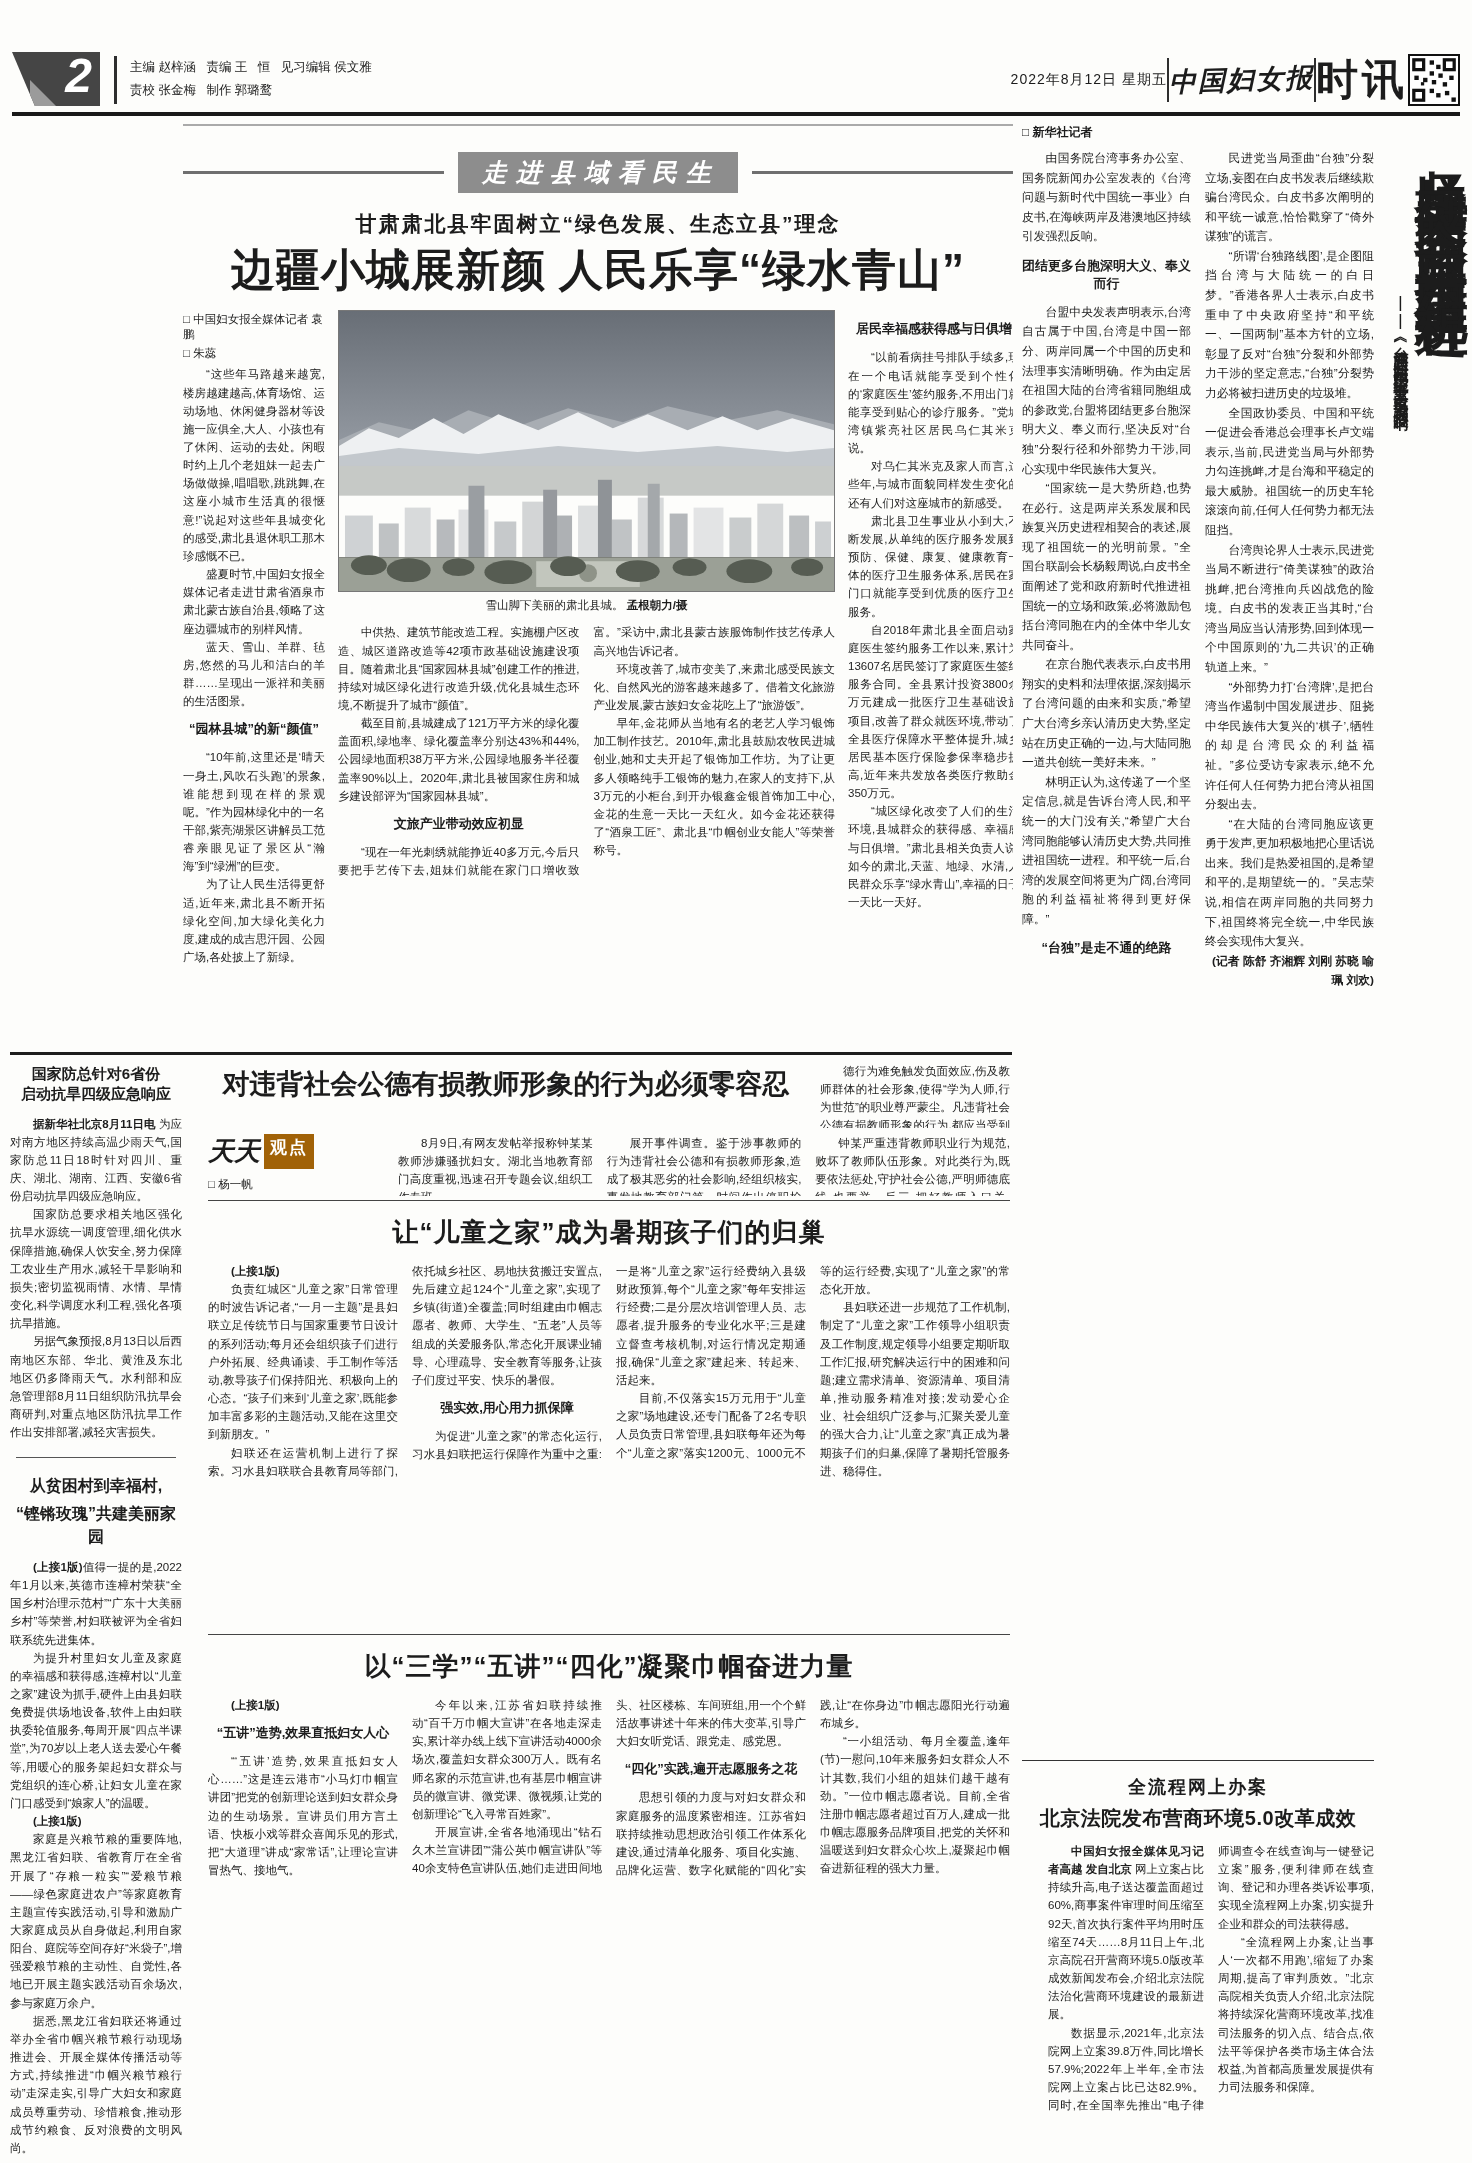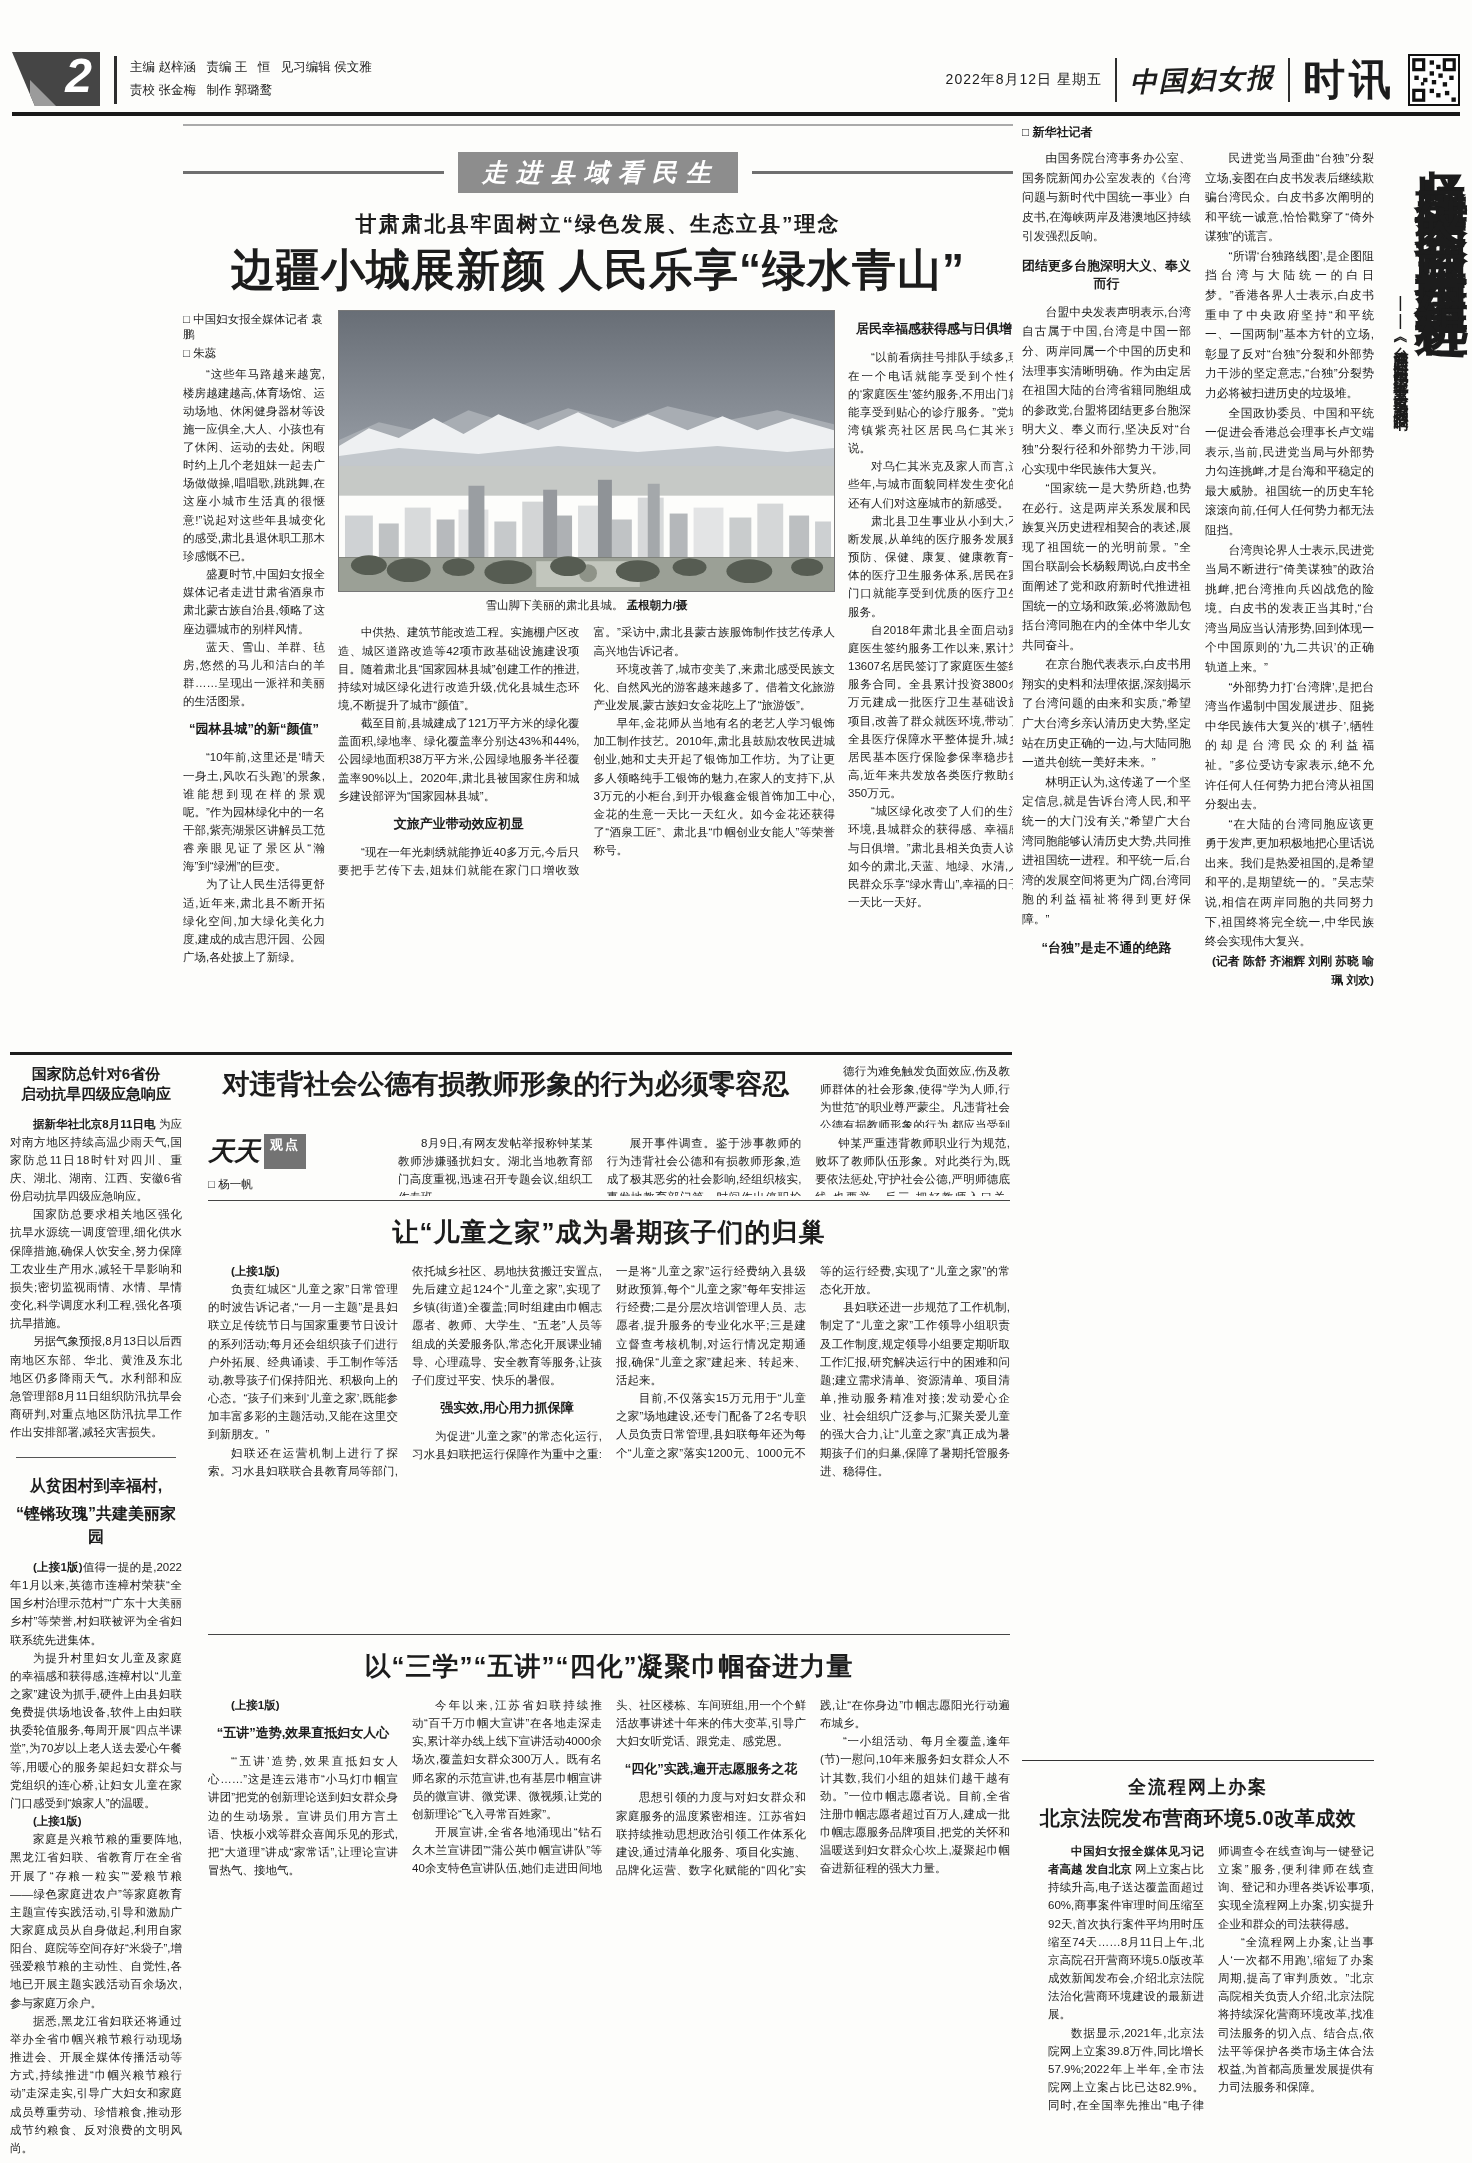--- a/index.html
+++ b/index.html
@@ -16,21 +16,21 @@
 
   
   #header{position:absolute;left:12px;top:50px;width:1448px;height:60px;}
   .pn-flag{position:absolute;left:0;top:2px;width:88px;height:54px;background:#454545;
     clip-path:polygon(0 0,100% 0,100% 100%,26% 100%);}
   .pn-flag:before{content:"";position:absolute;left:18px;bottom:0;border-left:26px solid #9b9b9b;
     border-top:26px solid transparent;}
   .pn-num{position:absolute;right:8px;top:-4px;color:#fff;font-size:48px;font-weight:900;font-style:italic;}
   .hdr-divider{position:absolute;left:102px;top:6px;width:3px;height:48px;background:#2e2e2e;}
   .credits{position:absolute;left:118px;top:6px;font-size:12.5px;line-height:1.85;color:#222;white-space:pre;}
-  .hdr-right{position:absolute;right:0;top:0;height:60px;display:flex;align-items:center;gap:13px;}
+  .hdr-right{position:absolute;right:0;top:0;height:60px;display:flex;align-items:center;gap:0;}
   .hdr-date{font-size:14px;letter-spacing:1px;}
   .vbar{width:2px;height:44px;background:#2e2e2e;}
   .masthead{font-family:"Liberation Serif","DejaVu Serif",serif;font-style:italic;font-weight:bold;
     font-size:27px;transform:rotate(-2deg);letter-spacing:2px;}
   .section-title{font-size:42px;font-weight:900;letter-spacing:4px;}
   #header-rule{position:absolute;left:12px;top:112px;width:1448px;height:4px;background:#191919;}
 
   
   #lead{position:absolute;left:183px;top:124px;width:830px;height:928px;border-top:2px solid #aaa;}
   .banner-row{display:flex;align-items:center;gap:14px;margin-top:26px;}
@@ -62,21 +62,21 @@
 
   
   #opinion{position:absolute;left:208px;top:1062px;width:802px;height:136px;overflow:hidden;}
   .op-top{display:flex;gap:16px;}
   .op-headline{width:596px;flex:none;font-size:27px;font-weight:900;text-align:center;line-height:1.2;padding-top:6px;}
   .op-side{flex:1;overflow:hidden;max-height:66px;}
   .op-bottom{display:flex;gap:14px;margin-top:6px;}
   .op-logo-cell{width:176px;flex:none;}
   .op-logo{display:flex;gap:4px;}
   .logo-script{font-family:"Liberation Serif","DejaVu Serif",serif;font-style:italic;font-weight:bold;font-size:26px;}
-  .logo-block{background:#737373;color:#fff;font-weight:900;font-size:13px;padding:2px 6px;letter-spacing:2px;}
+  .logo-block{background:#a16207;color:#fff;font-weight:900;font-size:17px;padding:2px 6px;letter-spacing:2px;}
   .op-byline{font-size:11.5px;margin-top:8px;}
   .op-col{flex:1;overflow:hidden;max-height:62px;}
 
   
   #children{position:absolute;left:208px;top:1200px;width:802px;height:432px;border-top:1px solid #444;overflow:hidden;}
   .art-headline{text-align:center;font-size:26px;font-weight:900;margin:14px 0 12px;letter-spacing:1px;}
   .cols4{columns:4;column-gap:14px;height:352px;overflow:hidden;}
 
   
   #sanxue{position:absolute;left:208px;top:1634px;width:802px;height:524px;border-top:1px solid #444;overflow:hidden;}

